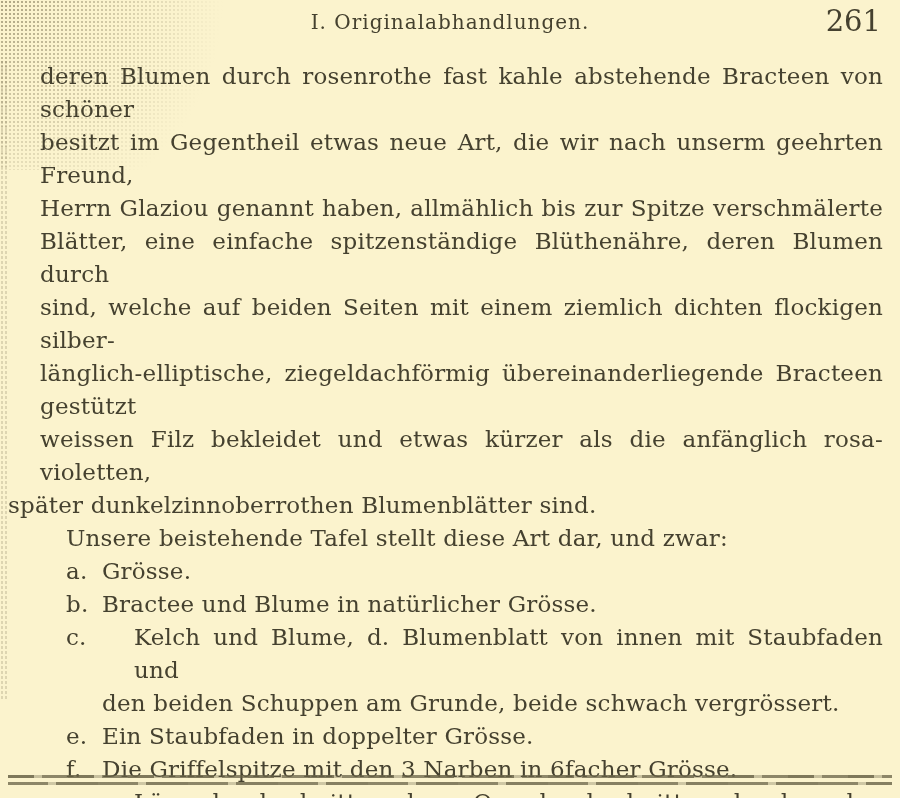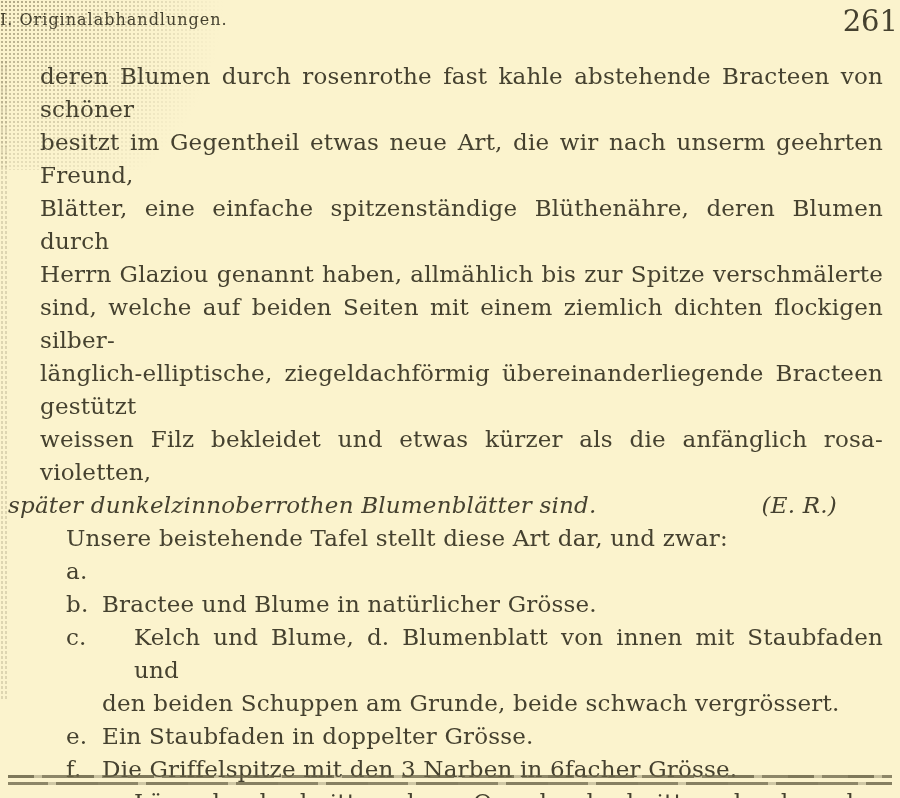--- a/index.html
+++ b/index.html
@@ -17,29 +17,29 @@
       radial-gradient(rgba(110,100,70,.55) 1px, transparent 1.3px);
     background-size:cover,4px 4px;
   }
   .edge-speckle{
     position:absolute;top:60px;left:0;width:7px;height:640px;opacity:.3;pointer-events:none;
     background:radial-gradient(rgba(110,100,70,.7) 1px, transparent 1.3px);
     background-size:4px 5px;
   }
   .header{position:absolute;top:6px;left:0;right:0;height:36px;}
   .section-title{
-    text-align:left;font-size:16px;letter-spacing:1px;padding-top:4px;
+    text-align:center;font-size:20px;letter-spacing:1px;padding-top:4px;
   }
-  .page-number{position:absolute;top:-2px;right:2px;font-size:29px;}
+  .page-number{position:absolute;top:-2px;right:19px;font-size:29px;}
   .body-text{
     position:absolute;top:60px;left:8px;right:17px;
     font-size:23px;line-height:33px;letter-spacing:.2px;
   }
   .jline{text-align:justify;text-align-last:justify;white-space:normal;margin-left:32px;}
-  .lastline{display:flex;justify-content:space-between;align-items:flex-start;font-style:italic;}
+  .lastline{display:flex;justify-content:space-between;align-items:flex-start;}
   .attribution{padding-right:46px;}
   .intro{padding-left:58px;}
   .fig-list{margin-left:58px;}
   .li{display:flex;}
   .li-label{width:36px;flex:none;}
   .li-body{flex:1;min-width:0;}
   .rule{position:absolute;left:8px;right:8px;pointer-events:none;}
   .rule-1{top:775px;height:3px;
     background:repeating-linear-gradient(90deg,
       rgba(104,98,70,.85) 0 26px, rgba(104,98,70,.35) 26px 34px, rgba(104,98,70,.75) 34px 60px);}
@@ -56,37 +56,37 @@
 
   <div class="header">
     <div class="section-title">I. Originalabhandlungen.</div>
     <div class="page-number">261</div>
   </div>
 
   <div class="body-text">
     <div>
       <div class="jline">deren Blumen durch rosenrothe fast kahle abstehende Bracteen von schöner</div>
       <div class="jline">besitzt im Gegentheil etwas neue Art, die wir nach unserm geehrten Freund,</div>
+      <div class="jline">Herrn Glaziou genannt haben, allmählich bis zur Spitze verschmälerte</div>
       <div class="jline">Blätter, eine einfache spitzenständige Blüthenähre, deren Blumen durch</div>
-      <div class="jline">Herrn Glaziou genannt haben, allmählich bis zur Spitze verschmälerte</div>
       <div class="jline">sind, welche auf beiden Seiten mit einem ziemlich dichten flockigen silber-</div>
       <div class="jline">länglich-elliptische, ziegeldachförmig übereinanderliegende Bracteen gestützt</div>
       <div class="jline">weissen Filz bekleidet und etwas kürzer als die anfänglich rosa-violetten,</div>
       <div class="lastline">
         <span>später dunkelzinnoberrothen Blumenblätter sind.</span>
-        <span class="attribution">(E. R.)</span>
       </div>
     </div>
 
     <div class="intro">Unsere beistehende Tafel stellt diese Art dar, und zwar:</div>
 
     <div class="fig-list">
       <div class="li">
         <span class="li-label">a.</span>
         <div class="li-body">
+          <div>Grösse.</div>
         </div>
       </div>
       <div class="li">
         <span class="li-label">b.</span>
         <div class="li-body">
           <div>Bractee und Blume in natürlicher Grösse.</div>
         </div>
       </div>
       <div class="li">
         <span class="li-label">c.</span>

